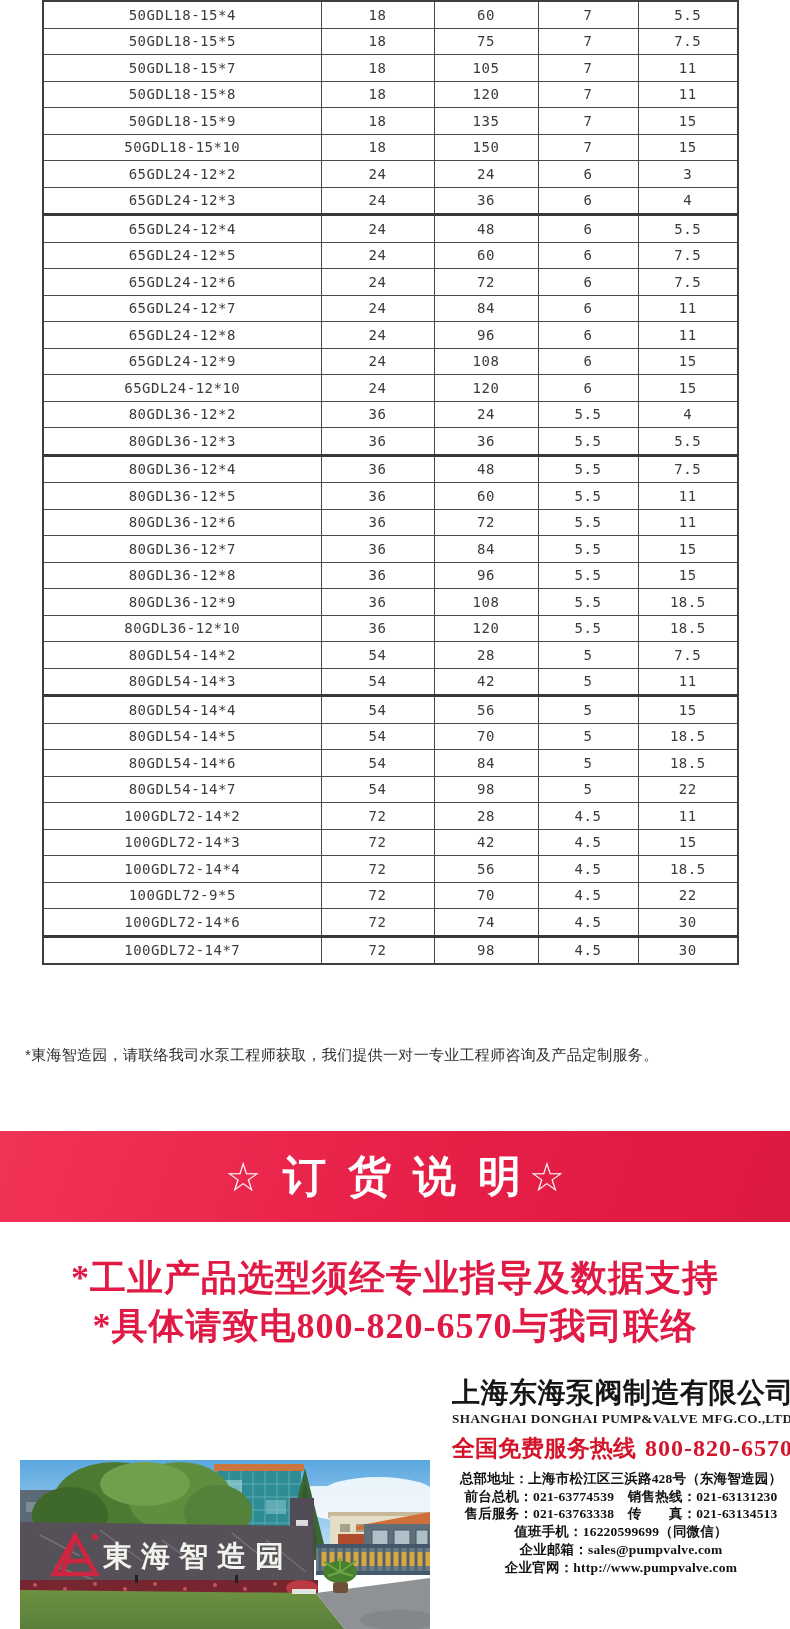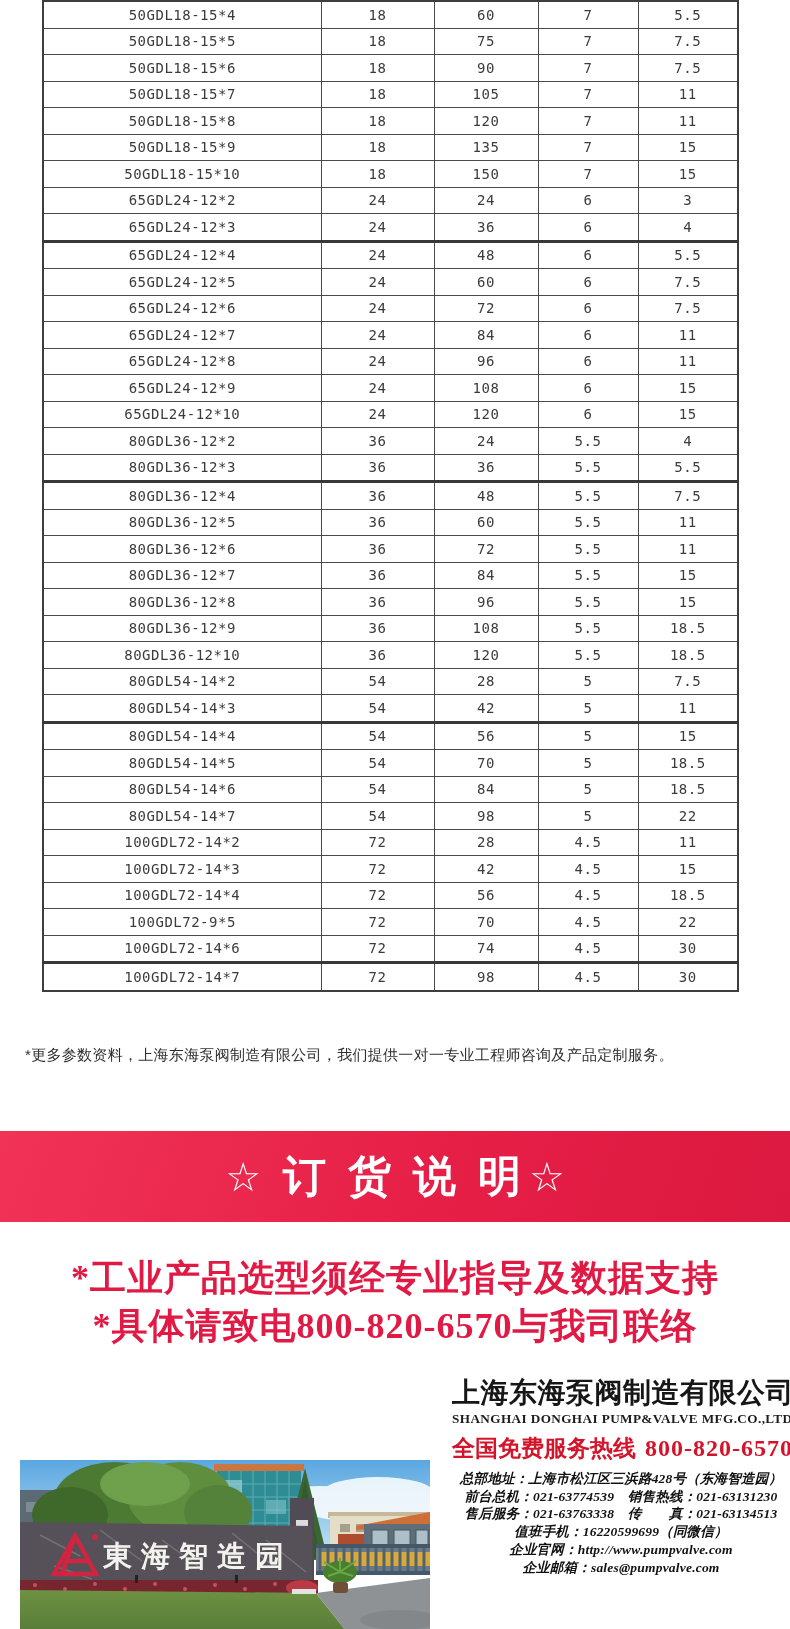--- a/index.html
+++ b/index.html
@@ -37,21 +37,21 @@
 
   .finfo{position:absolute;left:452px;top:1377px;width:338px;text-align:center;}
   .company-cn{font-size:28px;font-weight:900;color:#161616;letter-spacing:.5px;
               line-height:32px;white-space:nowrap;}
   .company-en{font-size:13.2px;font-family:"Liberation Serif",serif;font-weight:bold;
               color:#1c1c1c;letter-spacing:.4px;margin-top:2px;white-space:nowrap;}
   .hotline{margin-top:6px;font-family:"Liberation Serif",serif;font-weight:bold;
            color:#d3142b;white-space:nowrap;}
   .hotline .hl-label{font-size:23px;}
   .hotline .hl-num{font-size:24px;margin-left:9px;letter-spacing:1px;}
-  .contacts{margin-top:6px;font-family:"Liberation Serif",serif;font-weight:bold;color:#111;font-style:italic;}
+  .contacts{margin-top:6px;font-family:"Liberation Serif",serif;font-weight:bold;color:#111;}
   .contact-line{font-size:13.5px;line-height:17.7px;letter-spacing:.2px;white-space:nowrap;}
 </style>
 </head>
 <body>
 
 <div class="page">
 
   <table class="spec">
     <colgroup>
       <col style="width:278px">
@@ -69,27 +69,20 @@
           <td>5.5</td>
         </tr>
         <tr>
           <td>50GDL18-15*5</td>
           <td>18</td>
           <td>75</td>
           <td>7</td>
           <td>7.5</td>
         </tr>
         <tr>
-          <td>50GDL18-15*6</td>
-          <td>18</td>
-          <td>90</td>
-          <td>7</td>
-          <td>7.5</td>
-        </tr>
-        <tr>
           <td>50GDL18-15*7</td>
           <td>18</td>
           <td>105</td>
           <td>7</td>
           <td>11</td>
         </tr>
         <tr>
           <td>50GDL18-15*8</td>
           <td>18</td>
           <td>120</td>
@@ -316,21 +309,21 @@
         <tr>
           <td>100GDL72-14*7</td>
           <td>72</td>
           <td>98</td>
           <td>4.5</td>
           <td>30</td>
         </tr>
       </tbody>
   </table>
 
-  <div class="note">*更多参数资料，上海东海泵阀制造有限公司，我们提供一对一专业工程师咨询及产品定制服务。</div>
+  <div class="note">*東海智造园，请联络我司水泵工程师获取，我们提供一对一专业工程师咨询及产品定制服务。</div>
 
   <div class="banner">
     <span class="star">☆</span>
     <span class="title">订货说明</span>
     <span class="star">☆</span>
   </div>
 
   <div class="notices">
     <div class="notice-line">*工业产品选型须经专业指导及数据支持</div>
     <div class="notice-line">*具体请致电800-820-6570与我司联络</div>
@@ -503,18 +496,18 @@
     <div class="company-cn">上海东海泵阀制造有限公司</div>
     <div class="company-en">SHANGHAI DONGHAI PUMP&amp;VALVE MFG.CO.,LTD.</div>
     <div class="hotline">
       <span class="hl-label">全国免费服务热线</span><span class="hl-num">800-820-6570</span>
     </div>
     <div class="contacts">
         <div class="contact-line">总部地址：上海市松江区三浜路428号（东海智造园）</div>
         <div class="contact-line">前台总机：021-63774539　销售热线：021-63131230</div>
         <div class="contact-line">售后服务：021-63763338　传　　真：021-63134513</div>
         <div class="contact-line">值班手机：16220599699（同微信）</div>
+        <div class="contact-line">企业邮箱：sales@pumpvalve.com</div>
         <div class="contact-line">企业官网：http://www.pumpvalve.com</div>
-        <div class="contact-line">企业邮箱：sales@pumpvalve.com</div>
       </div>
   </div>
 
 </div>
 
 </body></html>

